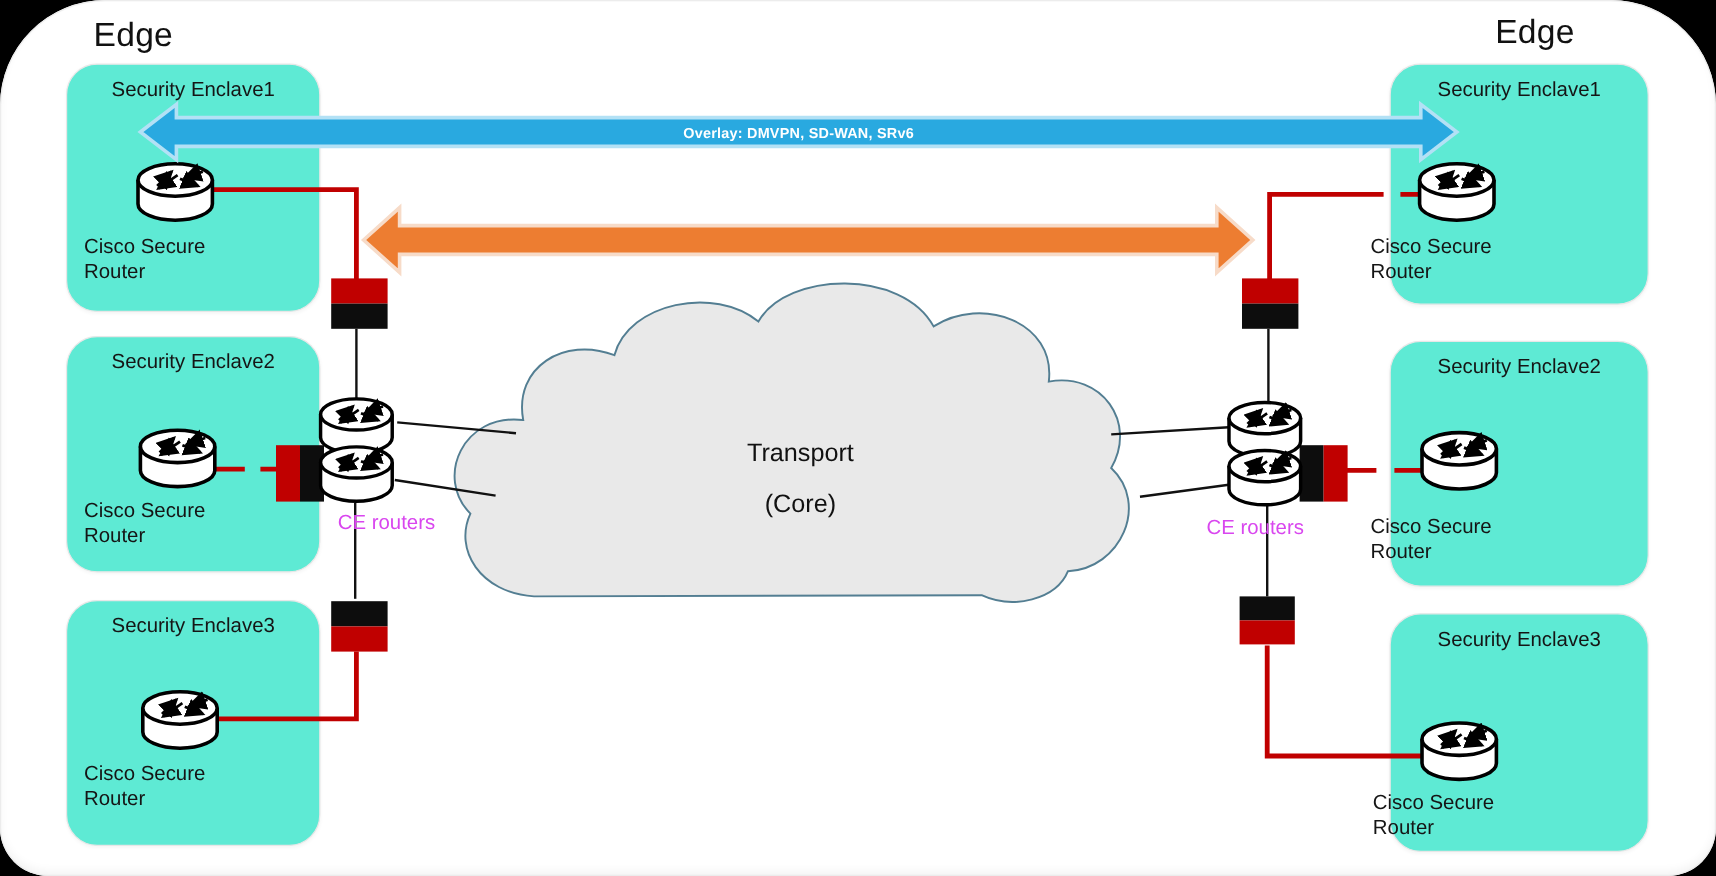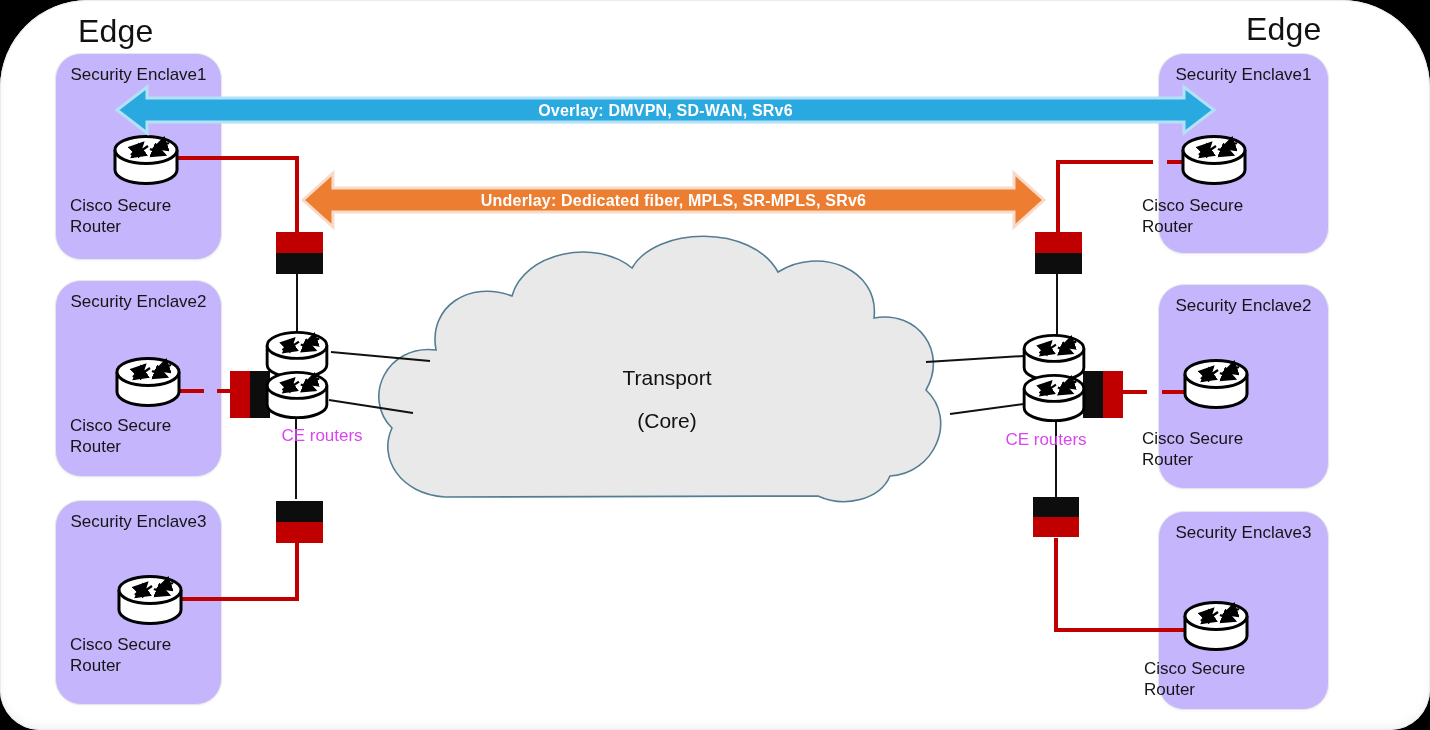--- a/index.html
+++ b/index.html
@@ -6,41 +6,41 @@
   .canvas{
     position:relative;width:1430px;height:730px;background:#000;overflow:hidden;
     font-family:"Liberation Sans",sans-serif;
   }
   .card{
     position:absolute;left:0;top:0;width:1430px;height:730px;background:#fff;
     border-radius:88px 88px 40px 40px;
     box-shadow:inset 0 0 0 1px #ececec, inset 0 -4px 8px rgba(0,0,0,.05);
   }
   .edge-heading{
-    position:absolute;font-size:32px;font-weight:500;color:#111;z-index:3;letter-spacing:.2px;
+    position:absolute;font-size:28px;font-weight:500;color:#111;z-index:3;letter-spacing:.2px;
   }
   .enclave{
-    position:absolute;background:#c4b5fd;border:1.5px solid #e7e7e7;border-radius:26px;
-    box-shadow:0 1px 3px rgba(0,0,0,.04);z-index:1;
+    position:absolute;background:#5eead4;border:1.5px solid #e7e7e7;border-radius:26px;
+    box-shadow:0 1px 3px rgba(0,0,0,.04);z-index:1;padding-left:45px;
   }
   .enclave-title{
     position:absolute;left:0;right:0;top:11px;text-align:center;
     font-size:17px;font-weight:500;color:#151515;
   }
   .router-label{
     position:absolute;width:150px;text-align:left;font-size:17px;font-weight:500;
     color:#151515;line-height:21px;z-index:3;
   }
   .ce-label{
     position:absolute;width:120px;text-align:center;font-size:17px;font-weight:500;
     color:#d946ef;z-index:3;
   }
   .arrow-label{
     position:absolute;display:flex;align-items:center;justify-content:center;
-    color:#fff;font-size:16px;font-weight:600;z-index:3;letter-spacing:.2px;
+    color:#fff;font-size:12px;font-weight:600;z-index:3;letter-spacing:.2px;
   }
   .cloud-label{
     position:absolute;width:300px;text-align:center;font-size:21px;color:#111;z-index:3;
   }
   svg.layer{position:absolute;left:0;top:0;z-index:2;pointer-events:none;}
 </style>
 </head>
 <body>
 
 <div class="canvas">
@@ -160,20 +160,19 @@
     <use href="#router-sym" x="264" y="370" width="66" height="52"></use>
     <use href="#router-sym" x="1021" y="333" width="66" height="52"></use>
     <use href="#router-sym" x="1021" y="373" width="66" height="52"></use>
 
     <path stroke-width="3" stroke-linejoin="miter" d="M 117 110 L 147 87 L 147 98 L 1184 98 L 1184 87 L 1214 110 L 1184 133 L 1184 122 L 147 122 L 147 133 Z" fill="#29A9E0" stroke="#B3E1F5"></path>
 
     <path stroke-width="3" stroke-linejoin="miter" d="M 303 200 L 333 173 L 333 188 L 1014 188 L 1014 173 L 1044 200 L 1014 227 L 1014 212 L 333 212 L 333 227 Z" fill="#ED7D31" stroke="#F7DBC8"></path>
   </svg>
 
   <div class="arrow-label" style="left:117px;top:98px;width:1097px;height:25px;">Overlay: DMVPN, SD-WAN, SRv6</div>
-  <div class="arrow-label" style="left:303px;top:188px;width:741px;height:25px;">Underlay: Dedicated fiber, MPLS, SR-MPLS, SRv6</div>
 
   <div class="cloud-label" style="left:517px;top:366px;">Transport</div>
   <div class="cloud-label" style="left:517px;top:409px;">(Core)</div>
 
   <div class="ce-label" style="left:262px;top:426px;">CE routers</div>
   <div class="ce-label" style="left:986px;top:430px;">CE routers</div>
 </div>
 
 </body></html>

